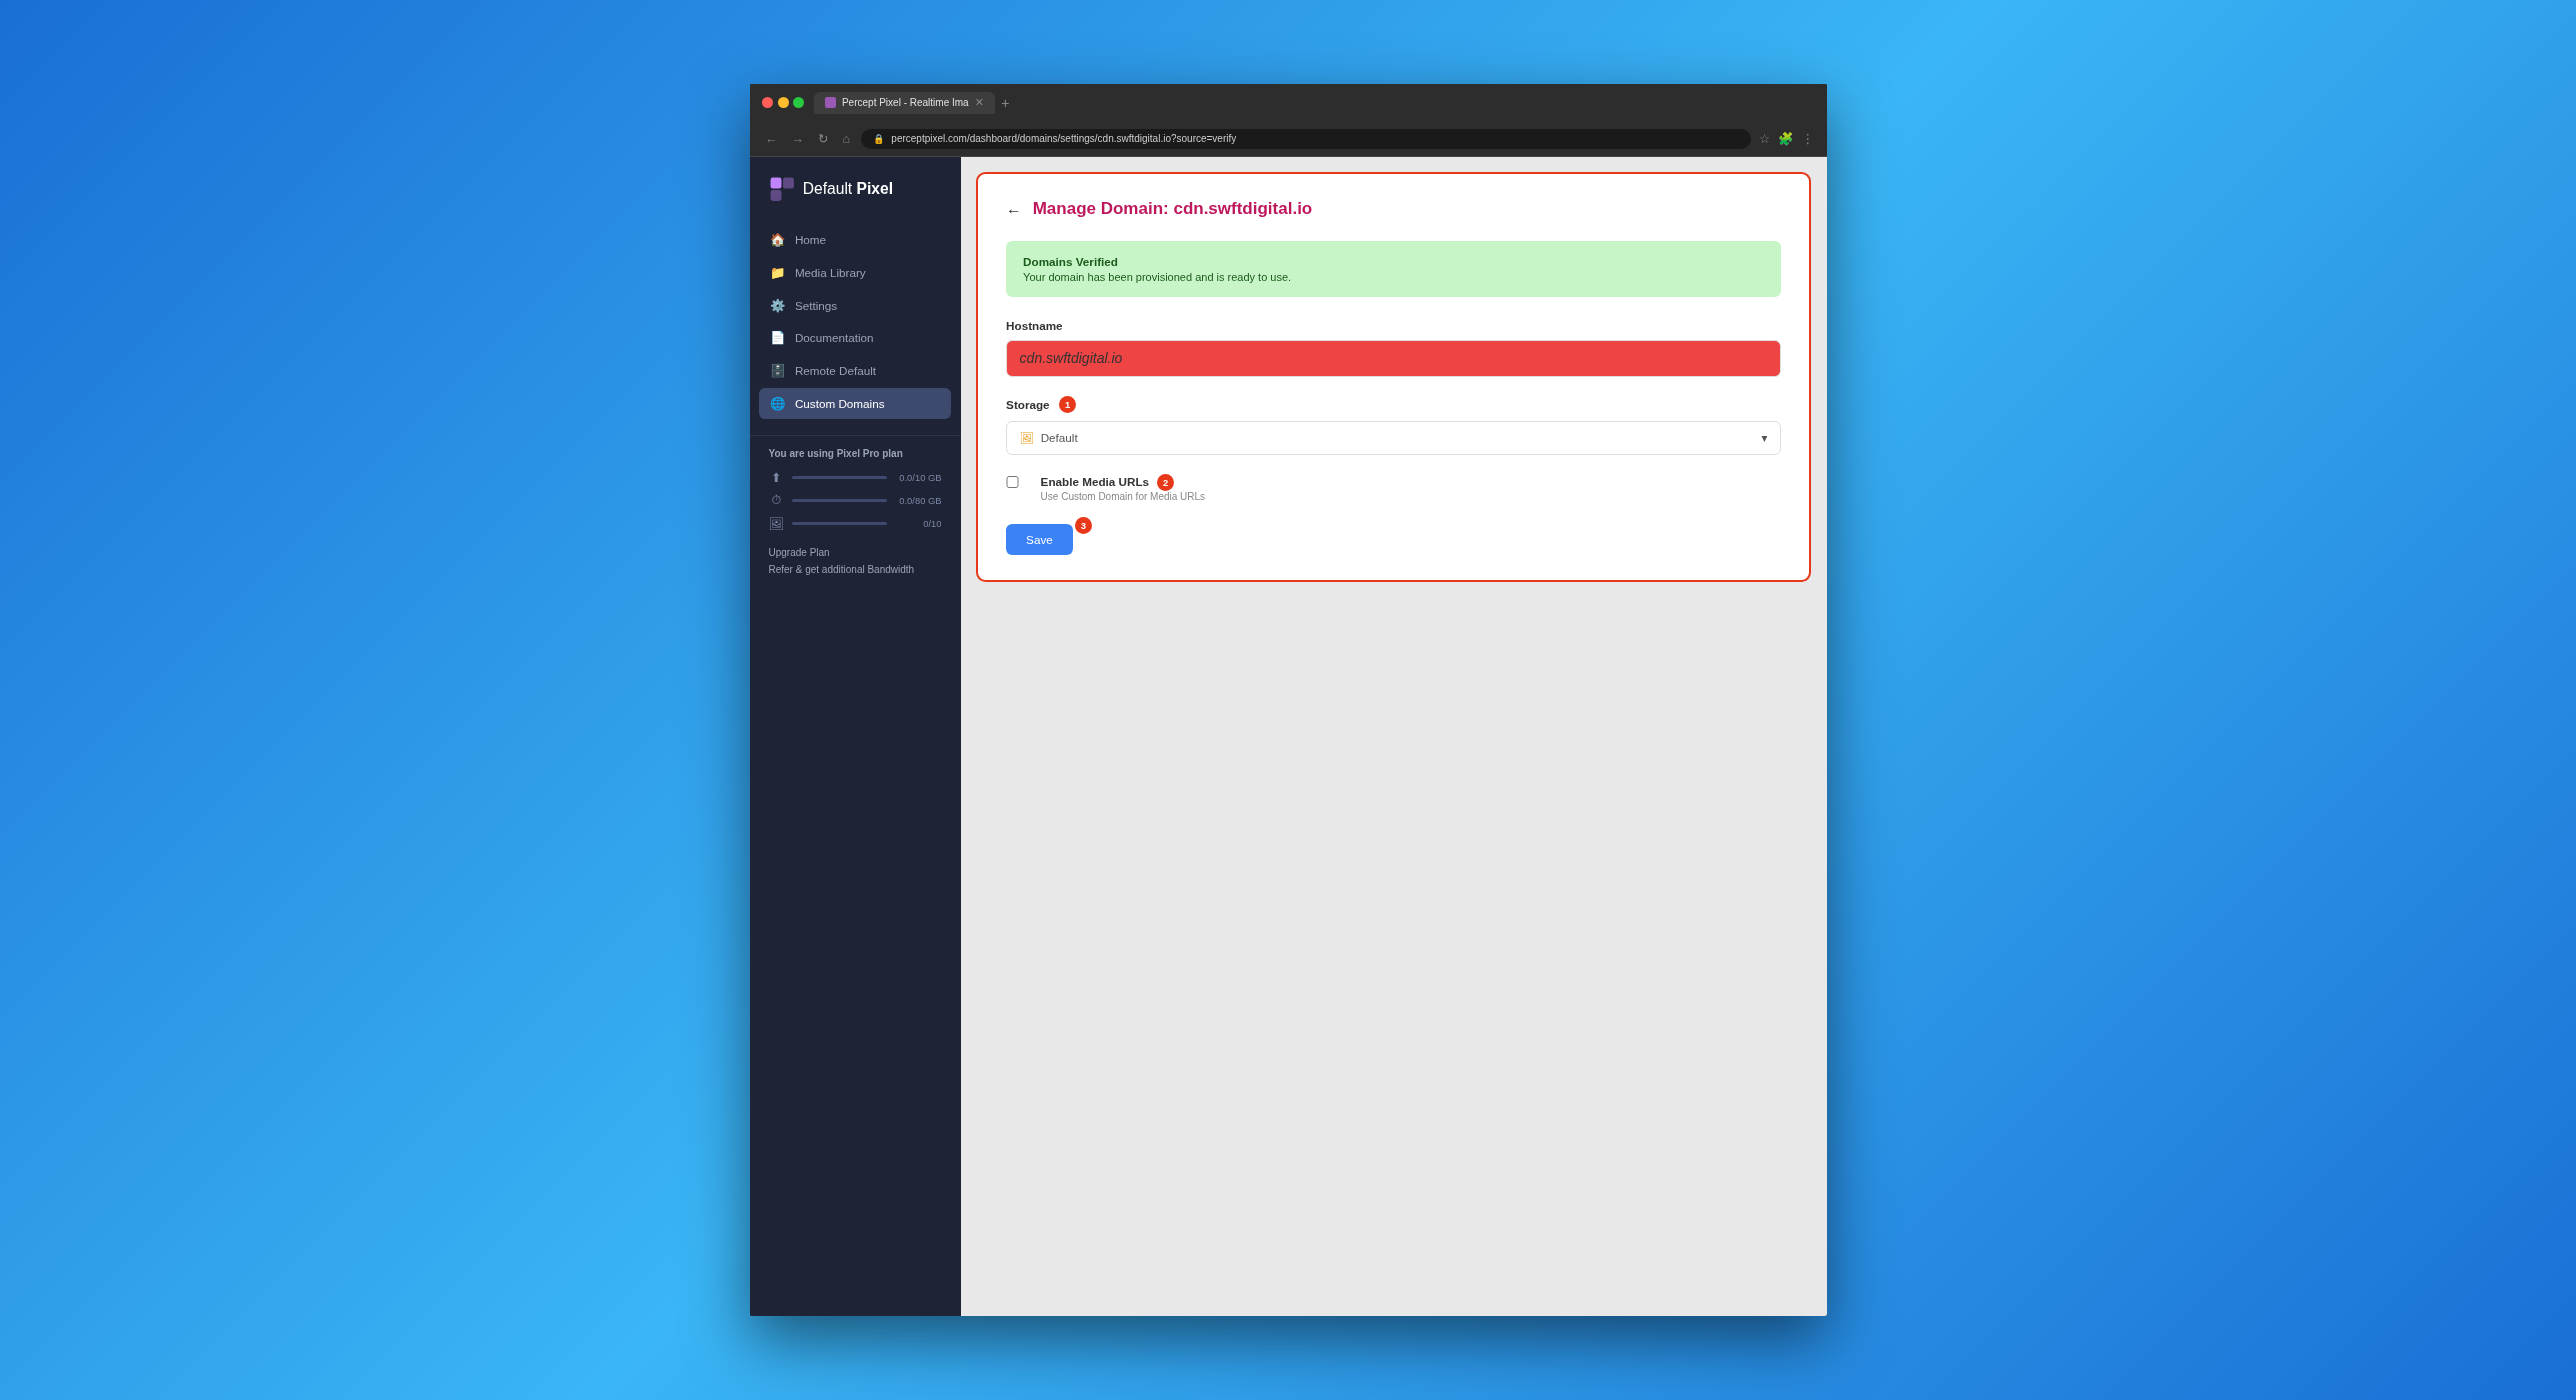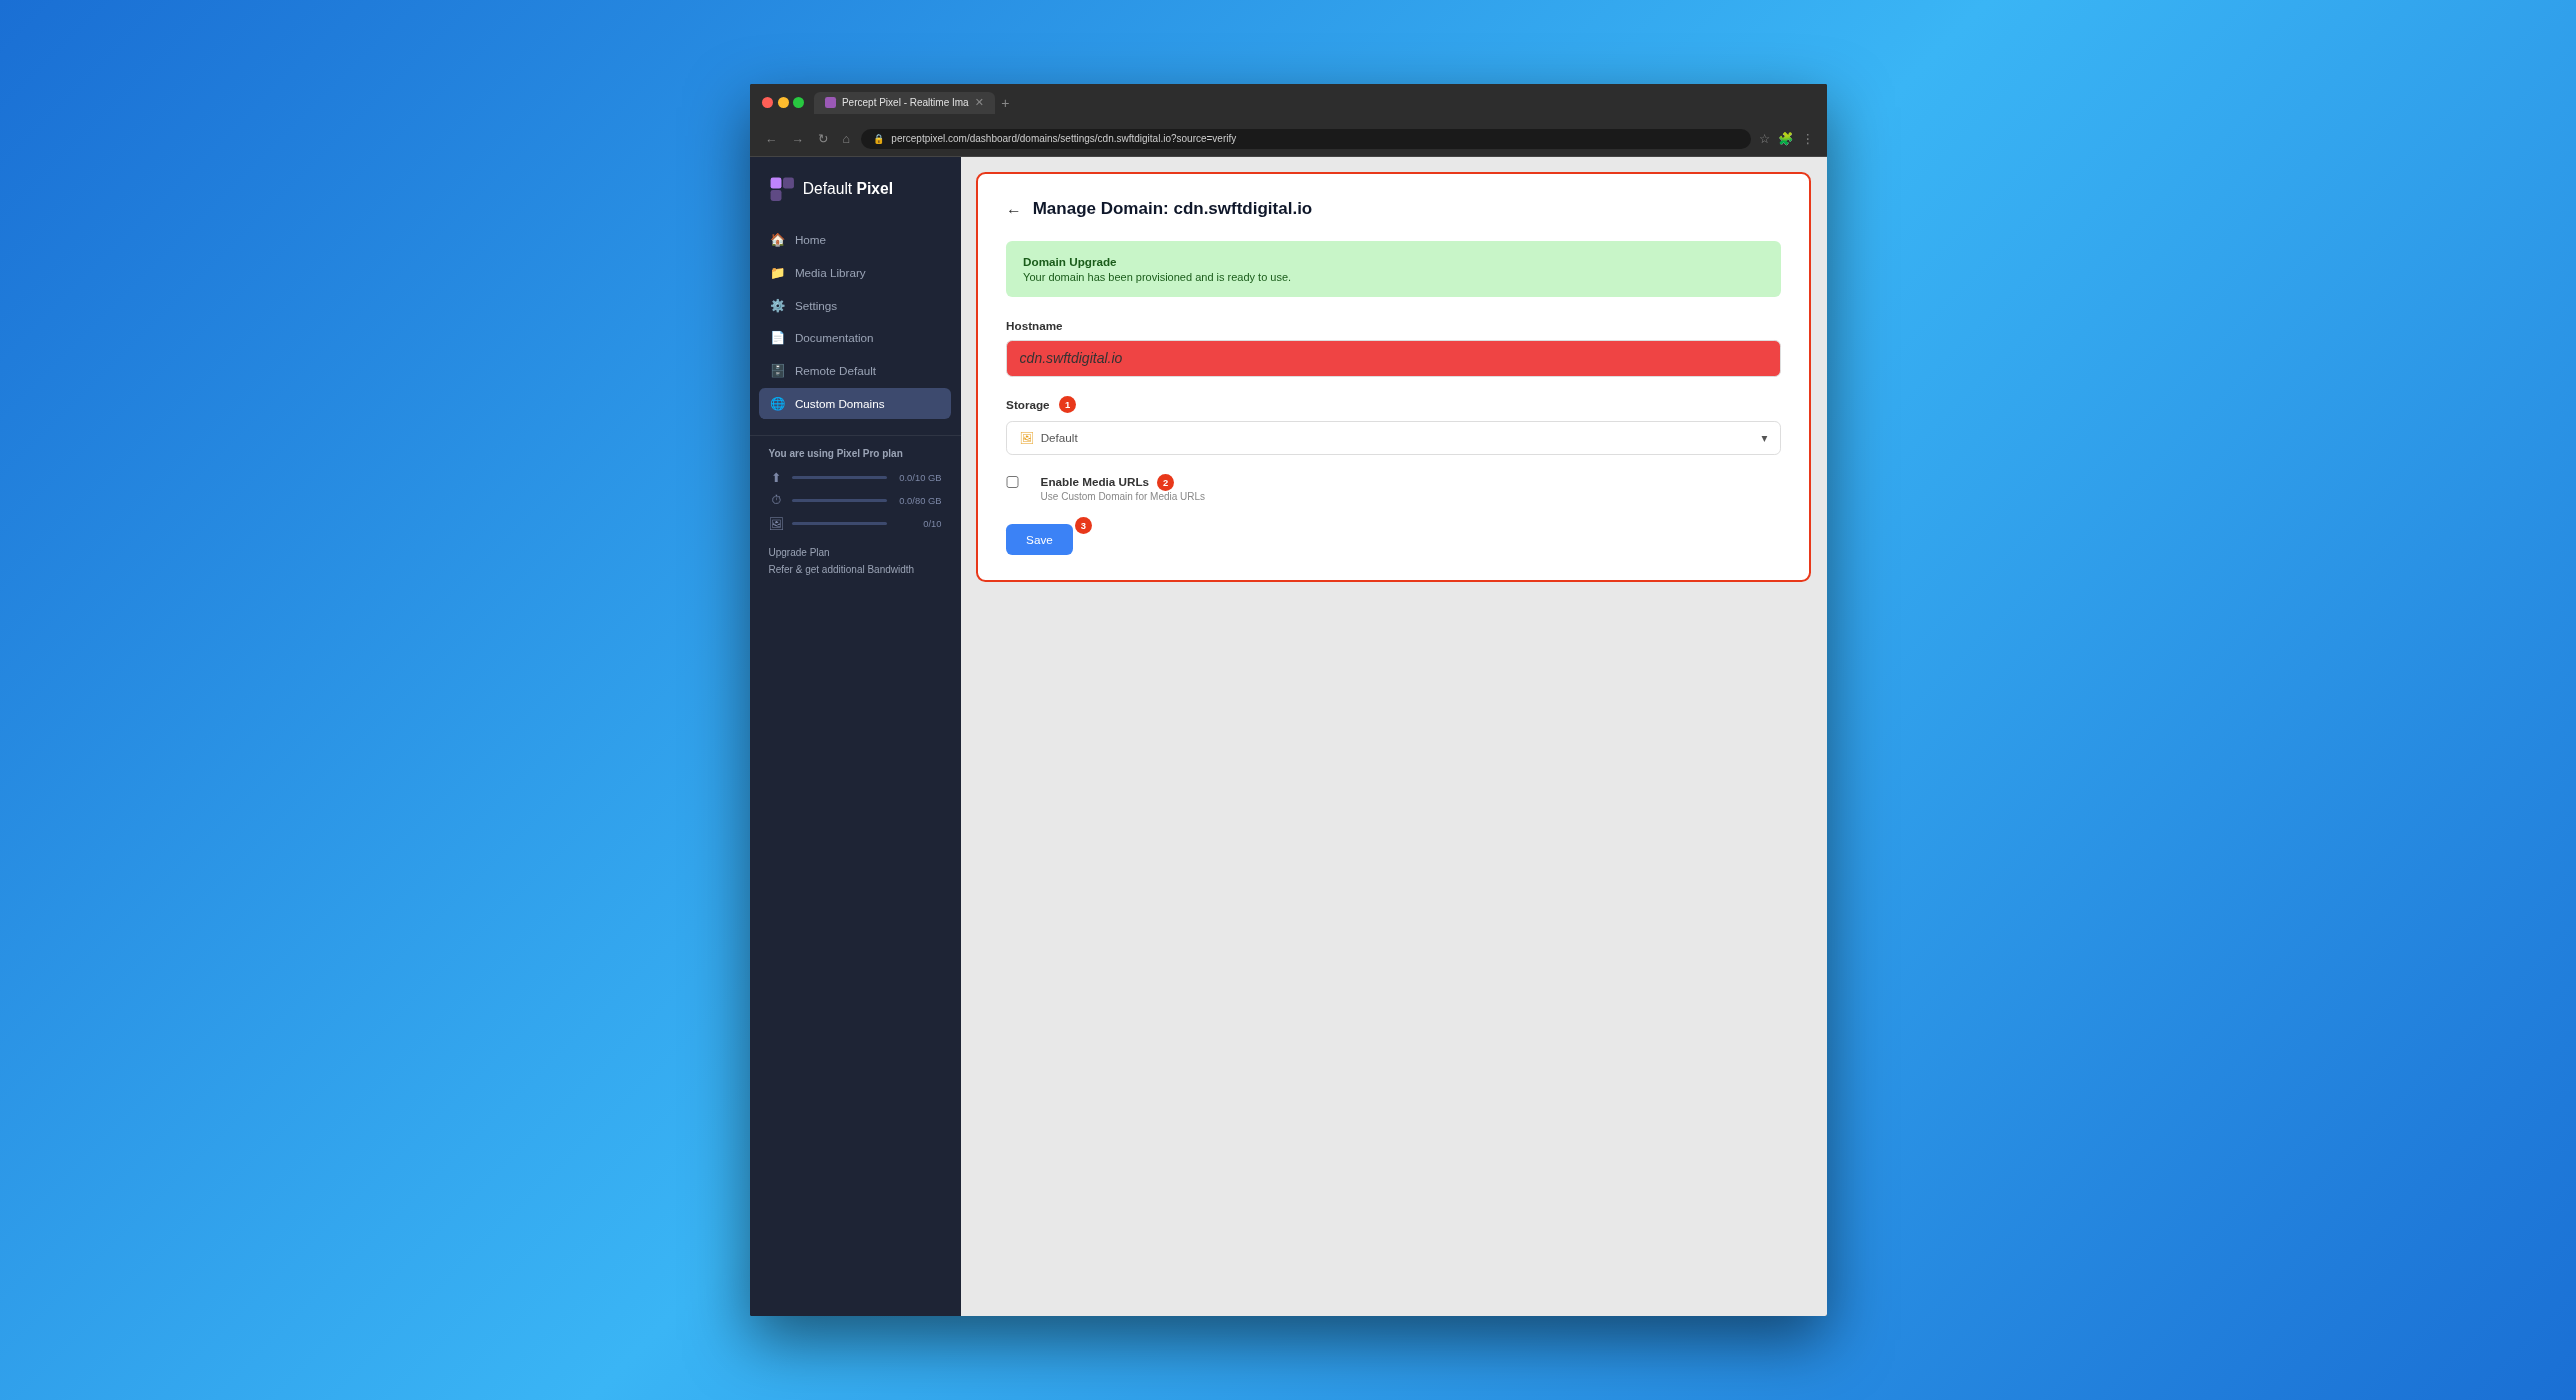--- a/index.html
+++ b/index.html
@@ -290,21 +290,21 @@
     .back-btn {
       color: #333;
       font-size: 15.6px;
       cursor: pointer;
       text-decoration: none;
     }
 
     .page-title {
       font-size: 17px;
       font-weight: 700;
-      color: #0f172a;
+      color: #be185d;
     }
 
     
     .success-banner {
       background: #c8f5c8;
       border-radius: 6.2px;
       padding: 14px 17px;
       margin-bottom: 22px;
     }
 
@@ -542,21 +542,21 @@
       <div class="page-card">
 
         
         <div class="page-header">
           <span class="back-btn">←</span>
           <h1 class="page-title">Manage Domain: cdn.swftdigital.io</h1>
         </div>
 
         
         <div class="success-banner">
-          <div class="success-title">Domain Upgrade</div>
+          <div class="success-title">Domains Verified</div>
           <div class="success-msg">Your domain has been provisioned and is ready to use.</div>
         </div>
 
         
         <div class="field-group">
           <div class="field-label">
             <span>Hostname</span>
           </div>
           <input class="text-input" type="text" readonly="" value="cdn.swftdigital.io" style="">
         </div>

